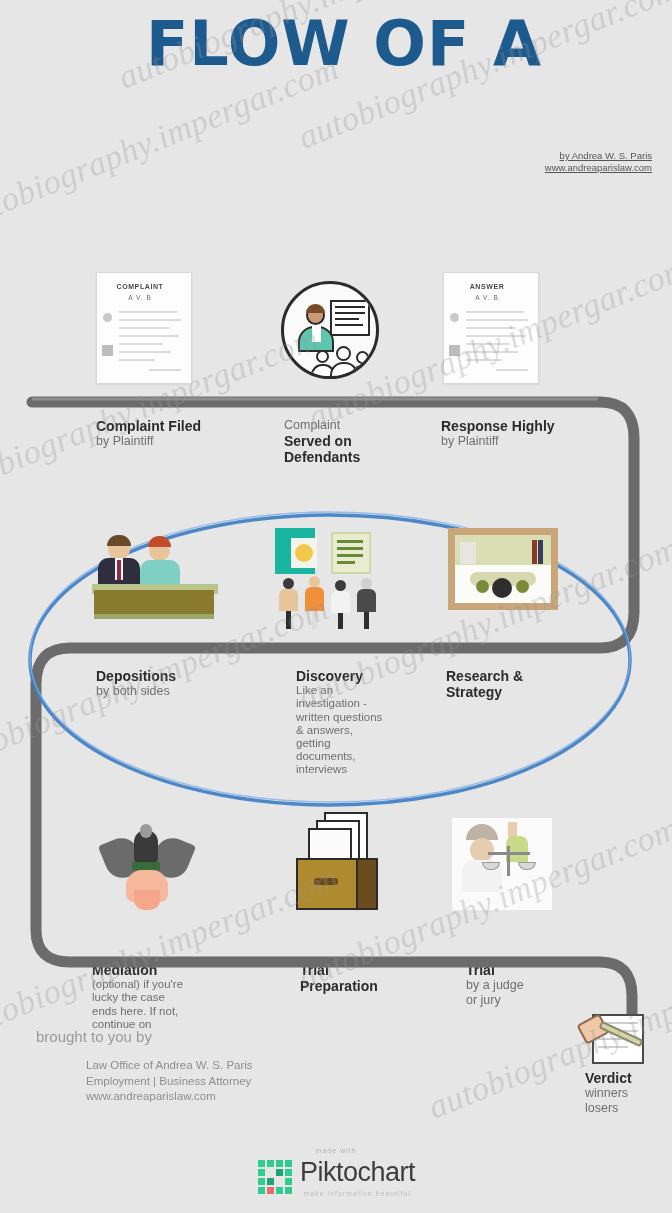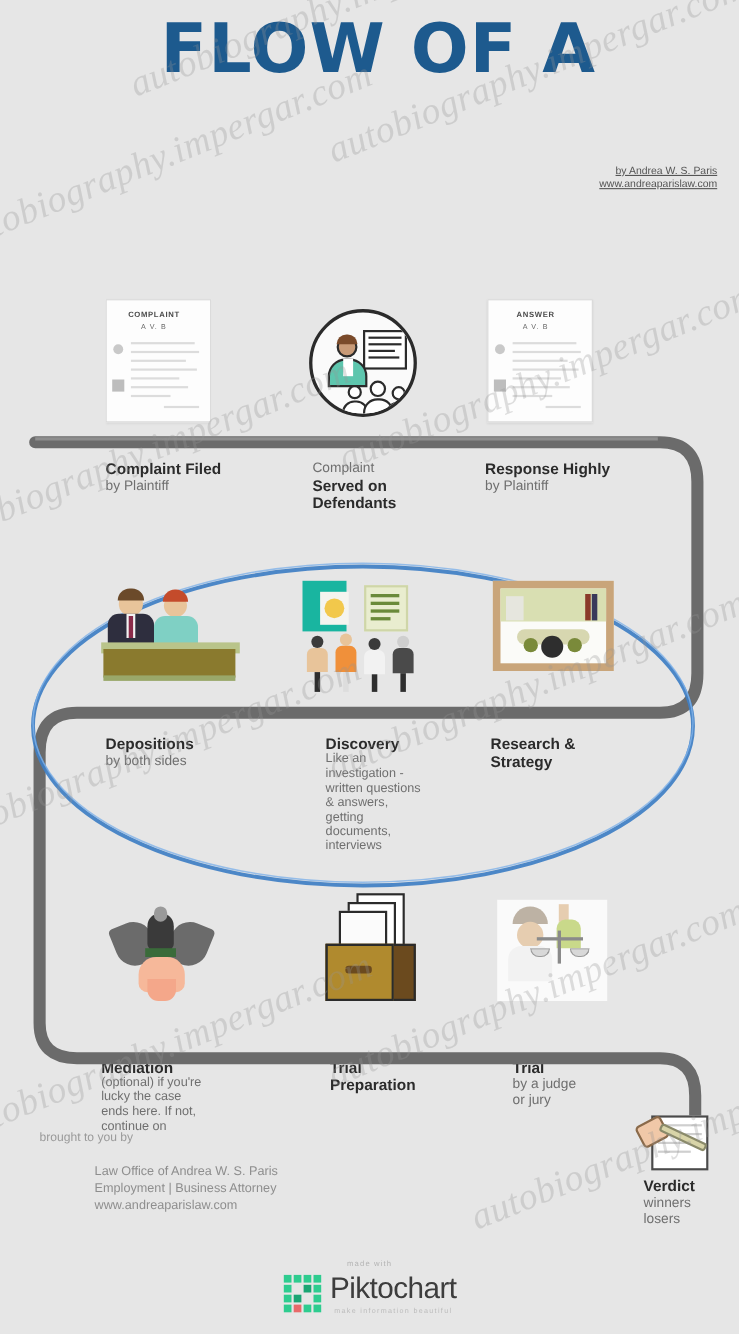--- a/index.html
+++ b/index.html
@@ -121,21 +121,21 @@
   #serve-icon {
     width: 98px; height: 98px; border-radius: 50%;
     border: 3px solid #2b2b2b; background: #fafafa;
     position: relative; overflow: hidden;
   }
 
   
   #footer-credit {
     position: absolute;
     left: 36px; top: 1028px;
-    font-size: 11px;
+    font-size: 15px;
     color: #9a9a9a;
     z-index: 5;
   }
   #footer-firm {
     position: absolute;
     left: 86px; top: 1058px;
     font-size: 11.5px;
     color: #8e8e8e;
     line-height: 1.35;
     z-index: 5;

